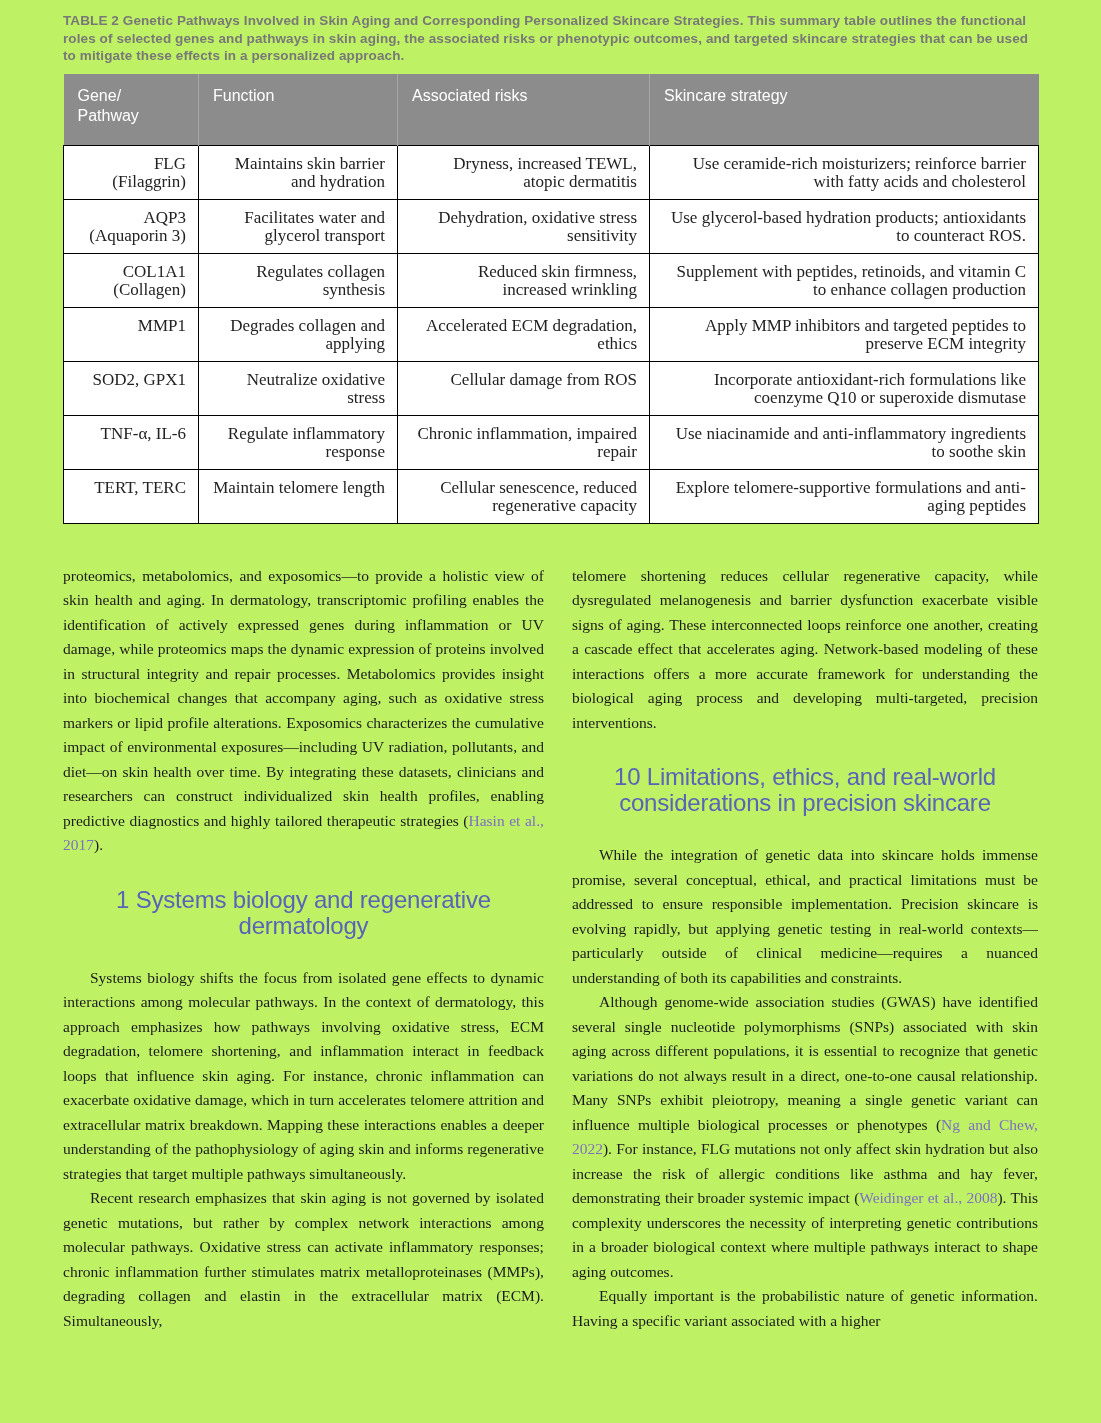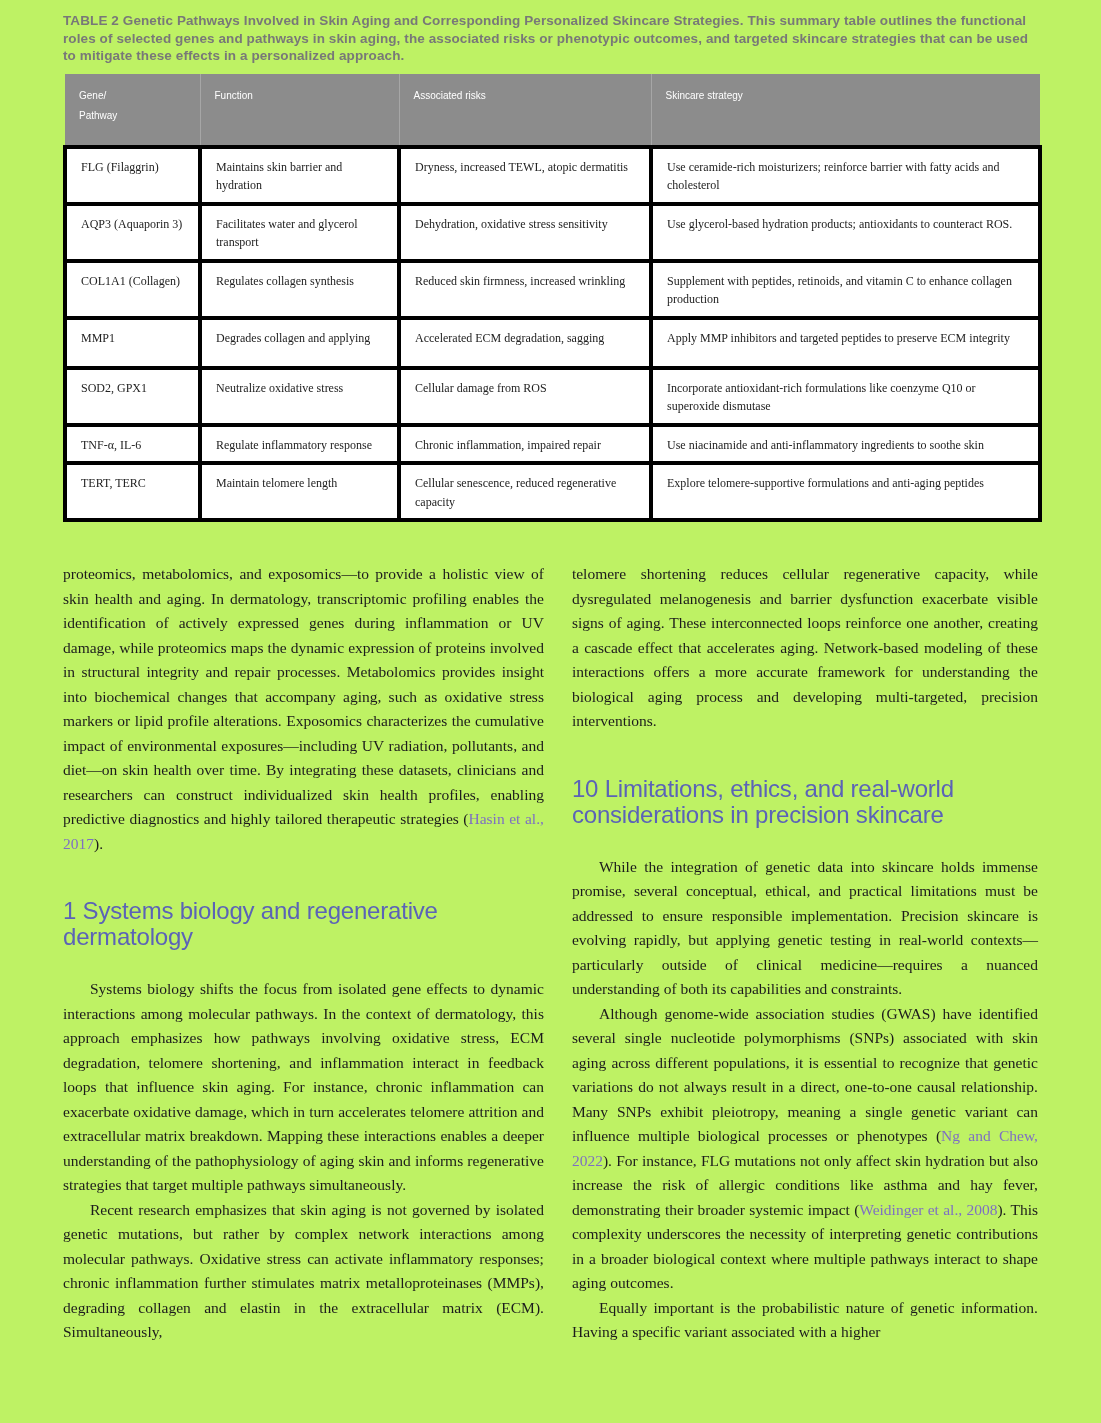--- a/index.html
+++ b/index.html
@@ -29,40 +29,41 @@
   table.gene-table {
     width: 975px;
     border-collapse: collapse;
     margin-bottom: 40px;
     table-layout: fixed;
   }
   table.gene-table thead th {
     background: var(--th-bg, #8c8c8c);
     color: #ffffff;
     font-family: "Liberation Sans", sans-serif;
-    font-size: 10px;
+    font-size: 16px;
     font-weight: 400;
     text-align: left;
     vertical-align: top;
     padding: 12px 12px 19px 14px;
     height: 60px;
     line-height: 20px;
     white-space: pre-line;
     border-left: 1px solid #a6a6a6;
   }
   table.gene-table thead th:first-child { border-left: none; }
   table.gene-table tbody td {
     font-family: "Liberation Serif", serif;
-    font-size: 12px;
+    font-size: 17px;
     line-height: 18.5px;
     color: #222222;
     vertical-align: top;
     padding: 9px 12px 7px 14px;
-    border: 4px solid #000000;
+    border: 1px solid #000000;
     background: #ffffff;
+    text-align: right;
   }
   table.gene-table tbody tr { height: 50px; }
   table.gene-table tbody tr.single { height: 32px; }
   
   .columns {
     display: flex;
     gap: 28px;
     align-items: flex-start;
   }
   .col { text-align: justify; }
@@ -80,23 +81,23 @@
     text-decoration: none;
     cursor: pointer;
   }
   h2.section-heading {
     font-family: "Liberation Sans", sans-serif;
     font-size: 24px;
     line-height: 26px;
     font-weight: 400;
     letter-spacing: -0.2px;
     color: var(--accent, #5b63b7);
-    margin-top: 42px;
+    margin-top: 29px;
     margin-bottom: 27px;
-    text-align: left;
+    text-align: center;
   }
 </style>
 </head>
 <body>
 
 <div class="page">
 
   <p class="caption"><span class="cap-label">TABLE 2</span>&nbsp;<span>Genetic Pathways Involved in Skin Aging and Corresponding Personalized Skincare Strategies. This summary table outlines the functional roles of selected genes and pathways in skin aging, the associated risks or phenotypic outcomes, and targeted skincare strategies that can be used to mitigate these effects in a personalized approach.</span></p>
 
   <table class="gene-table">
@@ -130,21 +131,21 @@
         </tr>
         <tr>
           <td>COL1A1 (Collagen)</td>
           <td>Regulates collagen synthesis</td>
           <td>Reduced skin firmness, increased wrinkling</td>
           <td>Supplement with peptides, retinoids, and vitamin C to enhance collagen production</td>
         </tr>
         <tr>
           <td>MMP1</td>
           <td>Degrades collagen and applying</td>
-          <td>Accelerated ECM degradation, sagging</td>
+          <td>Accelerated ECM degradation, ethics</td>
           <td>Apply MMP inhibitors and targeted peptides to preserve ECM integrity</td>
         </tr>
         <tr>
           <td>SOD2, GPX1</td>
           <td>Neutralize oxidative stress</td>
           <td>Cellular damage from ROS</td>
           <td>Incorporate antioxidant-rich formulations like coenzyme Q10 or superoxide dismutase</td>
         </tr>
         <tr class="single">
           <td>TNF-α, IL-6</td>

